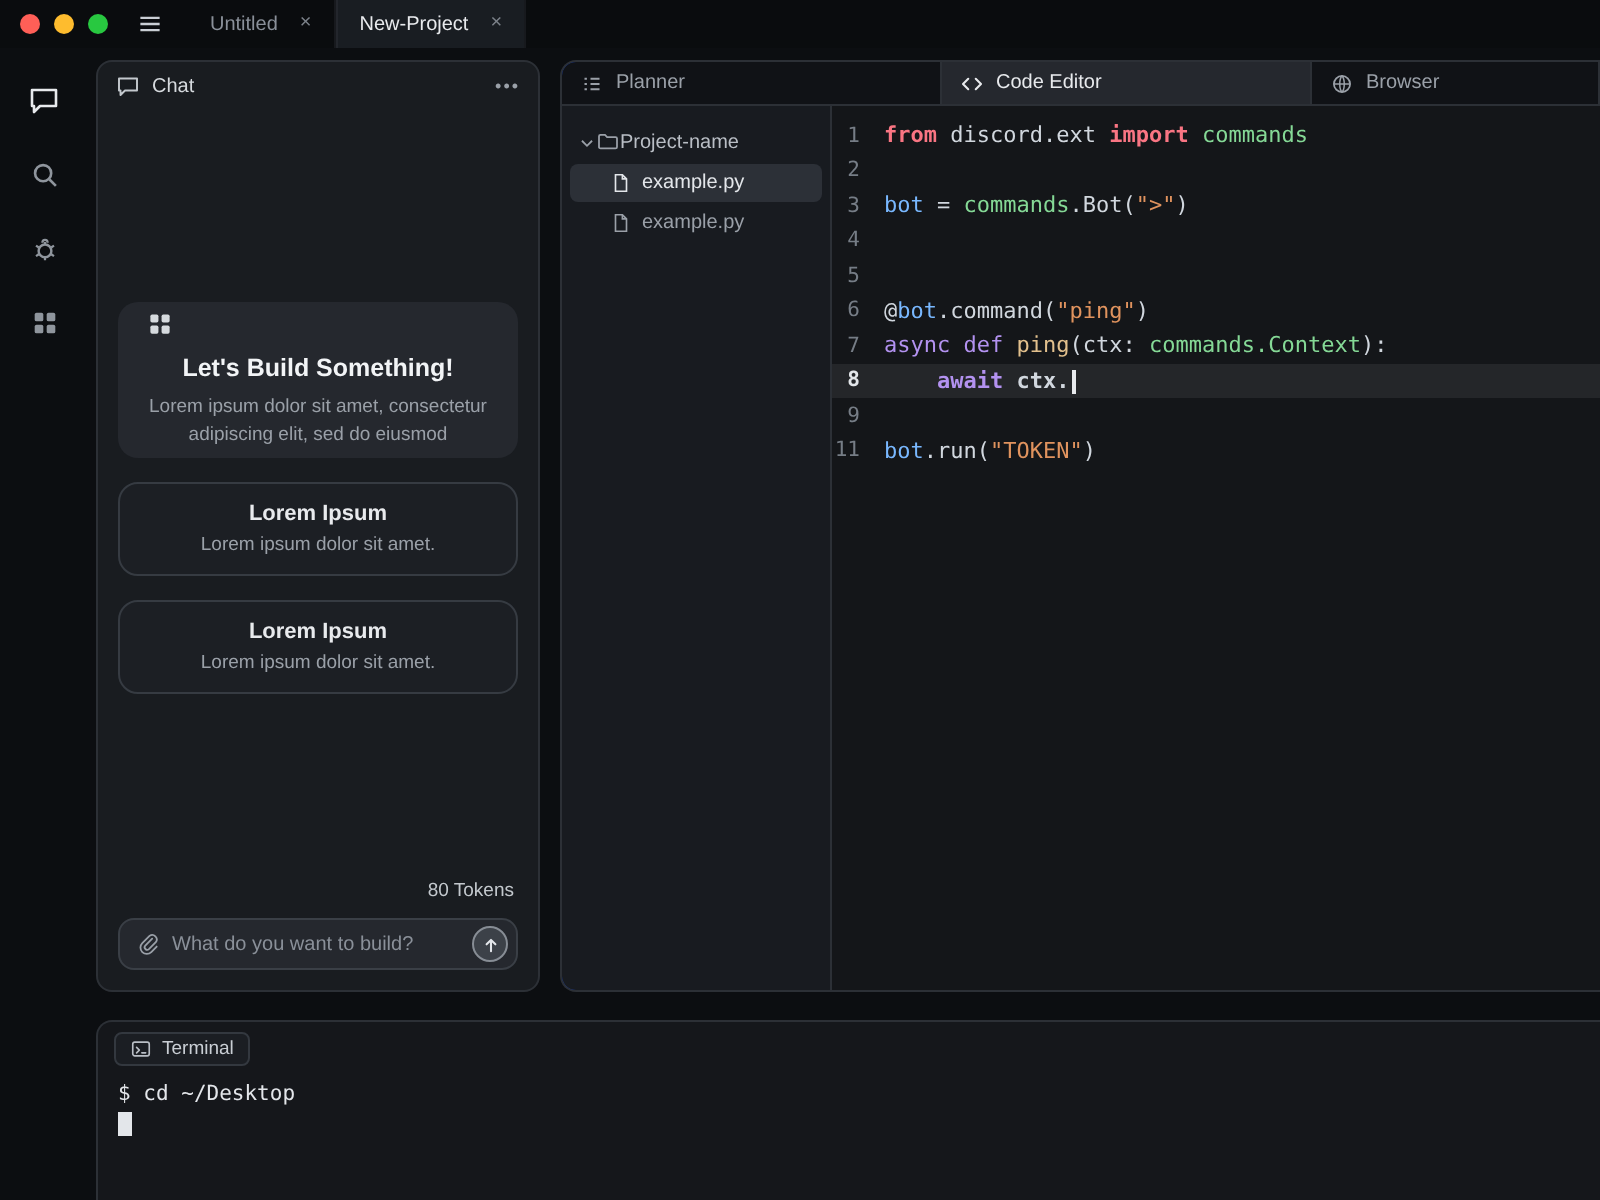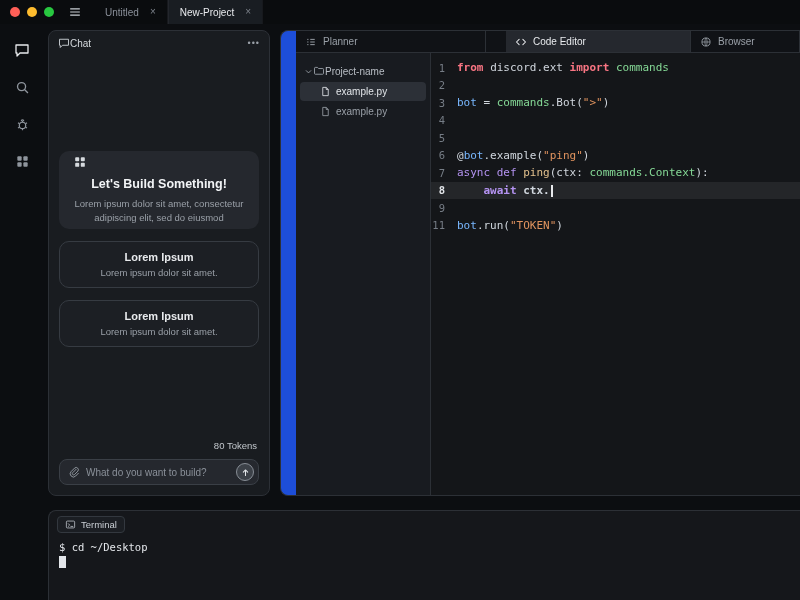--- a/index.html
+++ b/index.html
@@ -41,21 +41,21 @@
   .rail-btn.active { color: #e8eaed; }
 
   
   .panel { background: #191c20; border: 1px solid #2c3036; border-radius: 8px; }
 
   
   .chat-panel {
     position: absolute; left: 48px; top: 30px; width: 222px; height: 466px;
     display: flex; flex-direction: column;
   }
-  .chat-header { height: 24px; flex: 0 0 24px; display: flex; align-items: center; padding: 0 9px; font-size: 10px; color: #d6dade; justify-content: flex-end; }
+  .chat-header { height: 24px; flex: 0 0 24px; display: flex; align-items: center; gap: 6px; padding: 0 9px; font-size: 10px; color: #d6dade; justify-content: flex-end; }
   .chat-header .hdr-icon { color: #c3c8cd; }
   .menu-dots { margin-left: auto; color: #9aa0a8; font-size: 9px; letter-spacing: 1px; cursor: pointer; }
   .chat-body { flex: 1; display: flex; flex-direction: column; padding: 0 10px; min-height: 0; }
   .welcome-card {
     margin-top: 96px; background: #25282e; border-radius: 10px; padding: 4px 14px; text-align: center;
   }
   .welcome-card .grid-ic { color: #d6dade; margin: 0 auto; width: 14px; height: 14px; }
   .welcome-title { font-size: 12.5px; font-weight: bold; color: #f2f4f6; margin-top: 8px; }
   .welcome-body { font-size: 9.5px; color: #9aa0a8; margin-top: 6px; line-height: 1.45; }
   .suggestion-card {
@@ -78,30 +78,30 @@
   .chat-input input::placeholder { color: #8a9099; }
   .send-btn {
     width: 18px; height: 18px; border-radius: 50%; background: #3c4148; border: 1px solid #878d95;
     color: #e3e6ea; display: flex; align-items: center; justify-content: center; cursor: pointer; padding: 0;
   }
 
   
   .main-panel {
     position: absolute; left: 280px; top: 30px; width: 520px; height: 466px;
     background: #1d4ed8; border: 1px solid #2c3036; border-right: none;
-    border-radius: 8px 0 0 8px; overflow: hidden; display: flex; flex-direction: column; padding-left: 15px;
+    border-radius: 8px 0 0 8px; overflow: hidden; display: flex; flex-direction: column;
   }
   .ws-tabs { height: 22px; flex: 0 0 22px; display: flex; background: #101216; border-bottom: 1px solid #2c3036; }
   .ws-tab {
     display: flex; align-items: center; gap: 6px; padding: 0 9px; font-size: 10px; color: #9aa0a8;
     border-right: 1px solid #2c3036; cursor: pointer;
   }
   .ws-tab .ws-ic { width: 12px; height: 12px; }
   .ws-tab.t-planner { width: 190px; }
-  .ws-tab.t-code { width: 185px; margin-left: 20px; }
+  .ws-tab.t-code { width: 185px; }
   .ws-tab.t-browser { flex: 1; }
   .ws-tab.active { background: #25282e; color: #e8eaed; }
   .ws-content { flex: 1; display: flex; min-height: 0; }
 
   
   .file-tree { width: 135px; flex: 0 0 135px; background: #181b20; border-right: 1px solid #2c3036; padding-top: 8px; }
   .tree-folder { height: 20px; display: flex; align-items: center; padding: 0 8px; font-size: 10px; color: #b9bec5; cursor: pointer; }
   .tree-folder .chev { width: 9px; height: 9px; color: #9aa0a8; }
   .tree-folder .fold-ic { width: 12px; height: 12px; color: #9aa0a8; }
   .tree-file {
@@ -325,21 +325,21 @@
           <div class="code-line">
             <span class="line-num">4</span>
             <span class="line-code"></span>
           </div>
           <div class="code-line">
             <span class="line-num">5</span>
             <span class="line-code"></span>
           </div>
           <div class="code-line">
             <span class="line-num">6</span>
-            <span class="line-code"><span class="tok-plain">@</span><span class="tok-var">bot</span><span class="tok-plain">.example(</span><span class="tok-str">"ping"</span><span class="tok-plain">)</span></span>
+            <span class="line-code"><span class="tok-plain">@</span><span class="tok-var">bot</span><span class="tok-plain">.command(</span><span class="tok-str">"ping"</span><span class="tok-plain">)</span></span>
           </div>
           <div class="code-line">
             <span class="line-num">7</span>
             <span class="line-code"><span class="tok-kw2">async def </span><span class="tok-fn">ping</span><span class="tok-plain">(ctx: </span><span class="tok-mod">commands.Context</span><span class="tok-plain">):</span></span>
           </div>
           <div class="code-line highlight">
             <span class="line-num">8</span>
             <span class="line-code"><span class="tok-plain">    </span><span class="tok-kw2">await </span><span class="tok-plain">ctx.</span><span class="caret"></span></span>
           </div>
           <div class="code-line">

